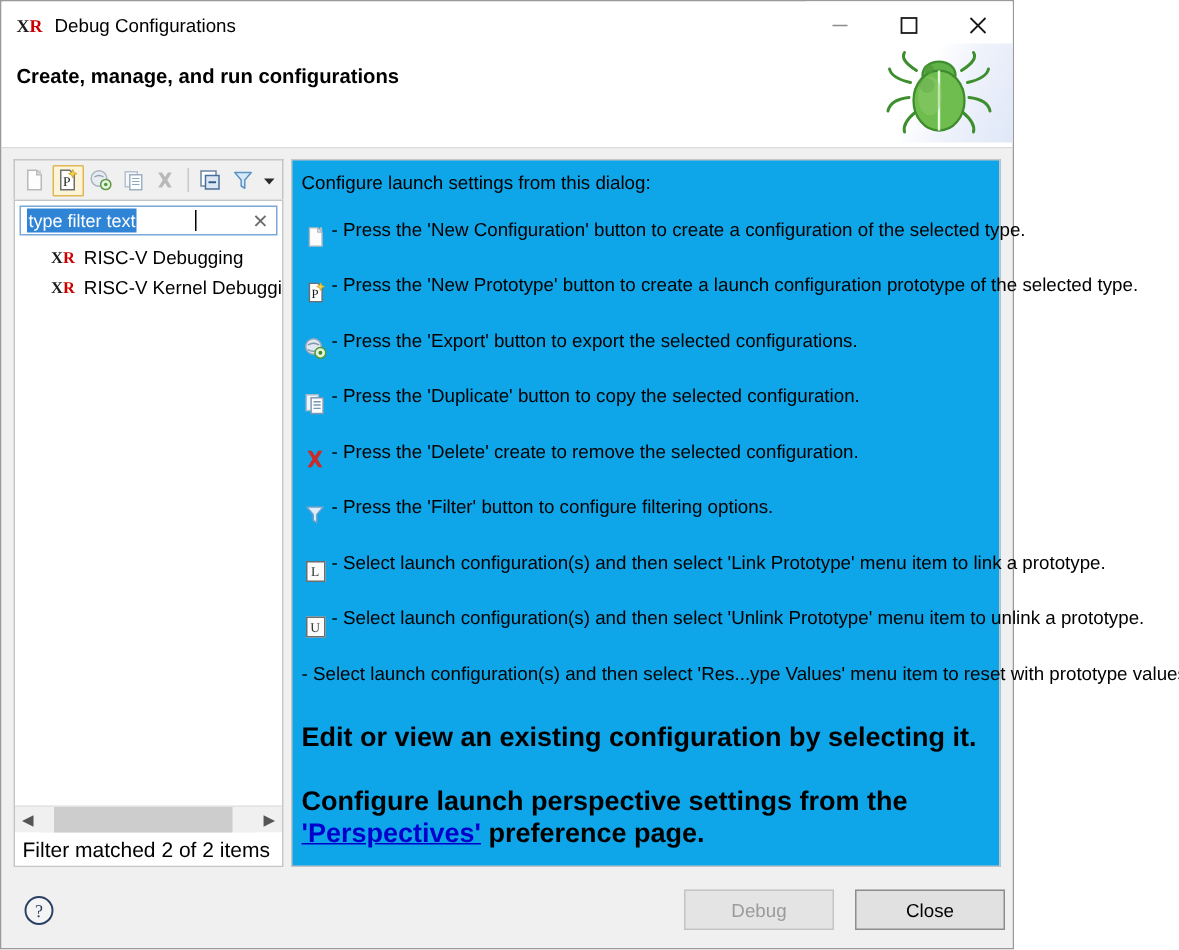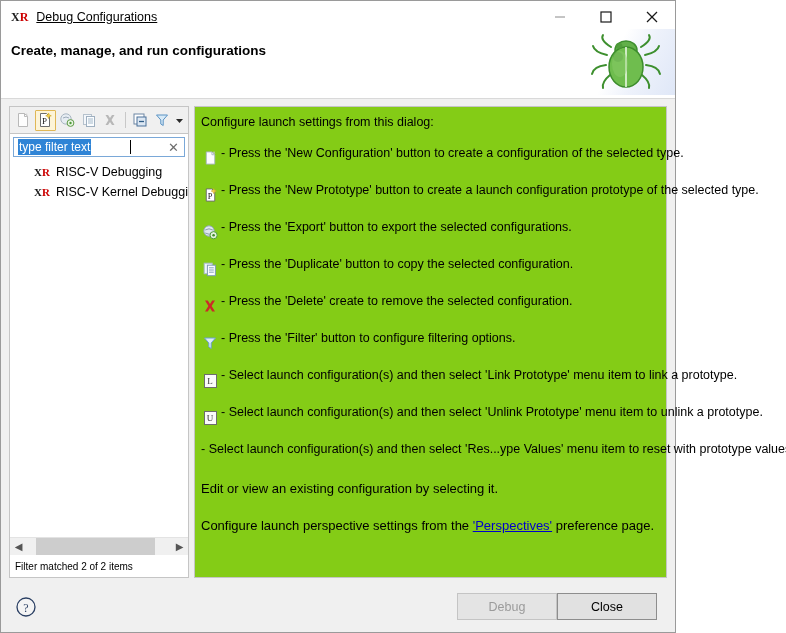--- a/index.html
+++ b/index.html
@@ -47,21 +47,20 @@
     font-weight: bold;
     letter-spacing: 0px;
     line-height: 1;
   }
   .title-icon .x { color: #1a1a1a; }
   .title-icon .r { color: #cc0000; }
   .title-text {
     font-size: 12.5px;
     color: #000000;
     flex: 1 1 auto;
-    text-decoration: underline;
   }
   .winbtns {
     display: flex;
     height: 31px;
     align-items: stretch;
   }
   .winbtn {
     width: 46px;
     display: flex;
     align-items: center;
@@ -256,31 +255,31 @@
     height: 17px;
     background: #cdcdcd;
   }
   .status-row {
     height: 22px;
     display: flex;
     align-items: center;
     padding-left: 5px;
     background: #ffffff;
     flex: 0 0 auto;
-    font-size: 10px;
+    font-size: 14px;
   }
 
   
   .right-pane {
     position: absolute;
     left: 193px;
     top: 7px;
     right: 8px;
     height: 472px;
-    background: #84cc16;
+    background: #0ea5e9;
     border: 1px solid #c5c5c5;
     box-sizing: border-box;
     padding: 8px 6px 22px 4px;
   }
   .intro {
     font-size: 12.5px;
     margin: 0 0 4px 2px;
   }
   .hint-row {
     display: flex;
@@ -299,22 +298,23 @@
   }
   .hint-txt {
     font-size: 12.5px;
     line-height: 25px;
     white-space: nowrap;
   }
   .hint-row.noicon .hint-ico { width: 0; flex: 0 0 0; }
   .hint-row.noicon .hint-txt { padding-left: 2px; }
 
   .para {
-    font-size: 13px;
+    font-size: 18px;
     margin-left: 2px;
+    font-weight: bold;
   }
   .para a {
     color: #0000cc;
     text-decoration: underline;
   }
 
   
   .boxed {
     width: 13px;
     height: 14px;
@@ -338,23 +338,24 @@
   }
   .help-btn {
     position: absolute;
     left: 14px;
     top: 12px;
     width: 22px;
     height: 22px;
   }
   .footer-btns {
     position: absolute;
-    right: 18px;
+    right: 5px;
     top: 9px;
     display: flex;
+    gap: 14px;
   }
   .btn {
     width: 100px;
     height: 27px;
     box-sizing: border-box;
     font-size: 12.5px;
     display: flex;
     align-items: center;
     justify-content: center;
     border: 1px solid #a6a6a6;

